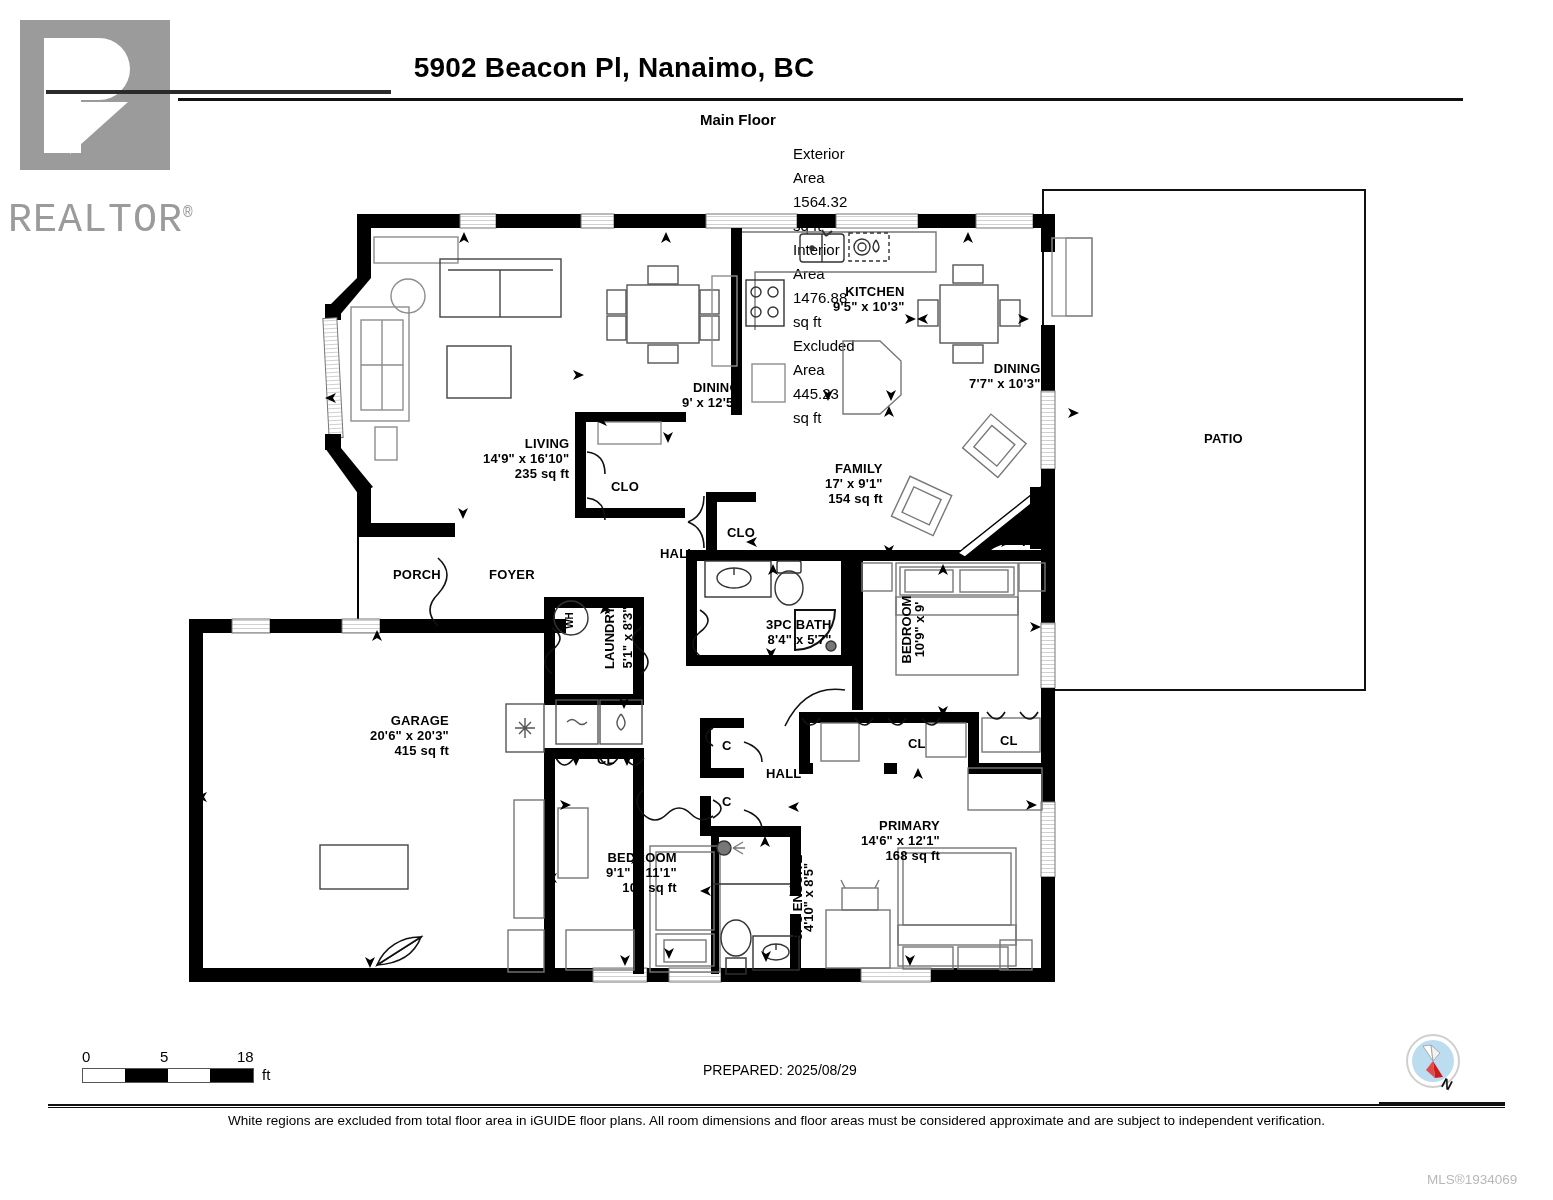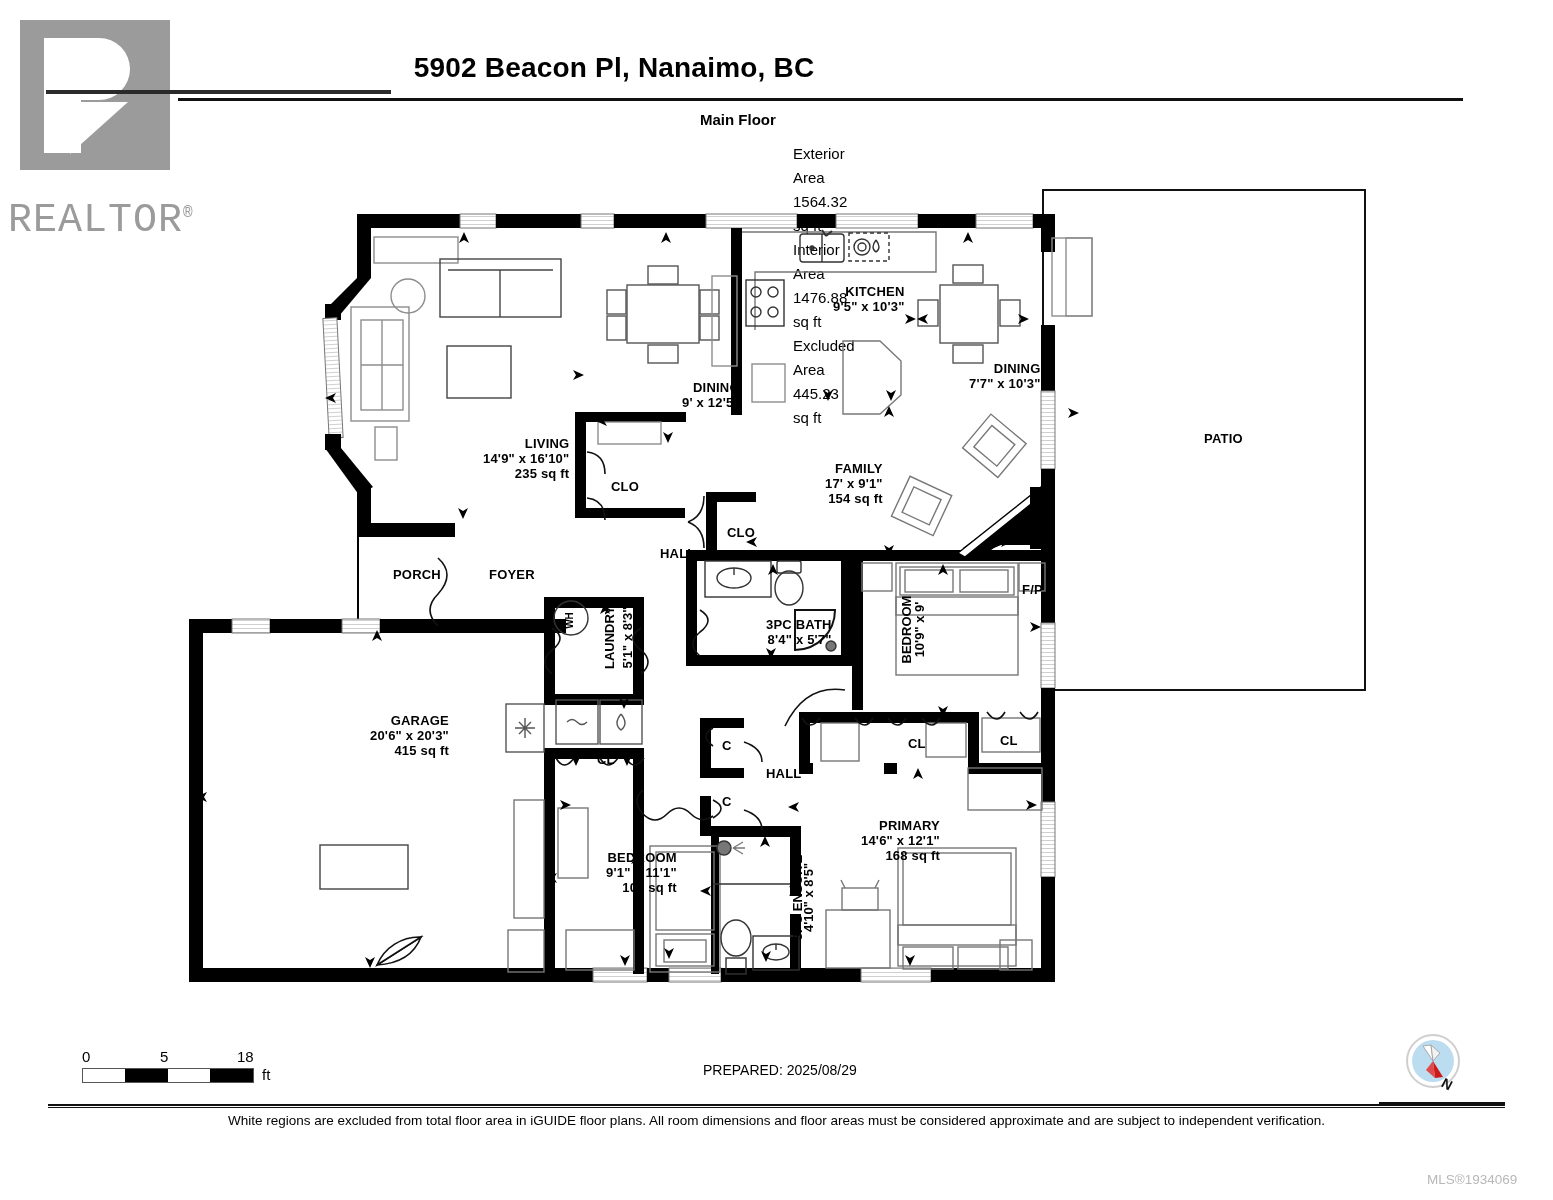--- a/index.html
+++ b/index.html
@@ -488,21 +488,21 @@
   <div>7'7" x 10'3"</div>
 </div>
 
 <div class="rt" style="left:825px;top:461px;">
   <div>FAMILY</div>
   <div>17' x 9'1"</div>
   <div>154 sq ft</div>
 </div>
 
 <div class="rt" style="left:1204px;top:431px;">PATIO</div>
-<div class="rt" style="left:1022px;top:534px;margin-top:48px;">F/P</div>
+<div class="rt" style="left:1022px;top:534px;">F/P</div>
 <div class="rt" style="left:611px;top:479px;">CLO</div>
 <div class="rt" style="left:727px;top:525px;">CLO</div>
 <div class="rt" style="left:660px;top:546px;">HALL</div>
 <div class="rt" style="left:393px;top:567px;">PORCH</div>
 <div class="rt" style="left:489px;top:567px;">FOYER</div>
 
 <div class="rtv" style="left:578px;top:630px;transform:rotate(-90deg);">
   <span>LAUNDRY</span>
 </div>
 <div class="rtv" style="left:597px;top:630px;transform:rotate(-90deg);">

